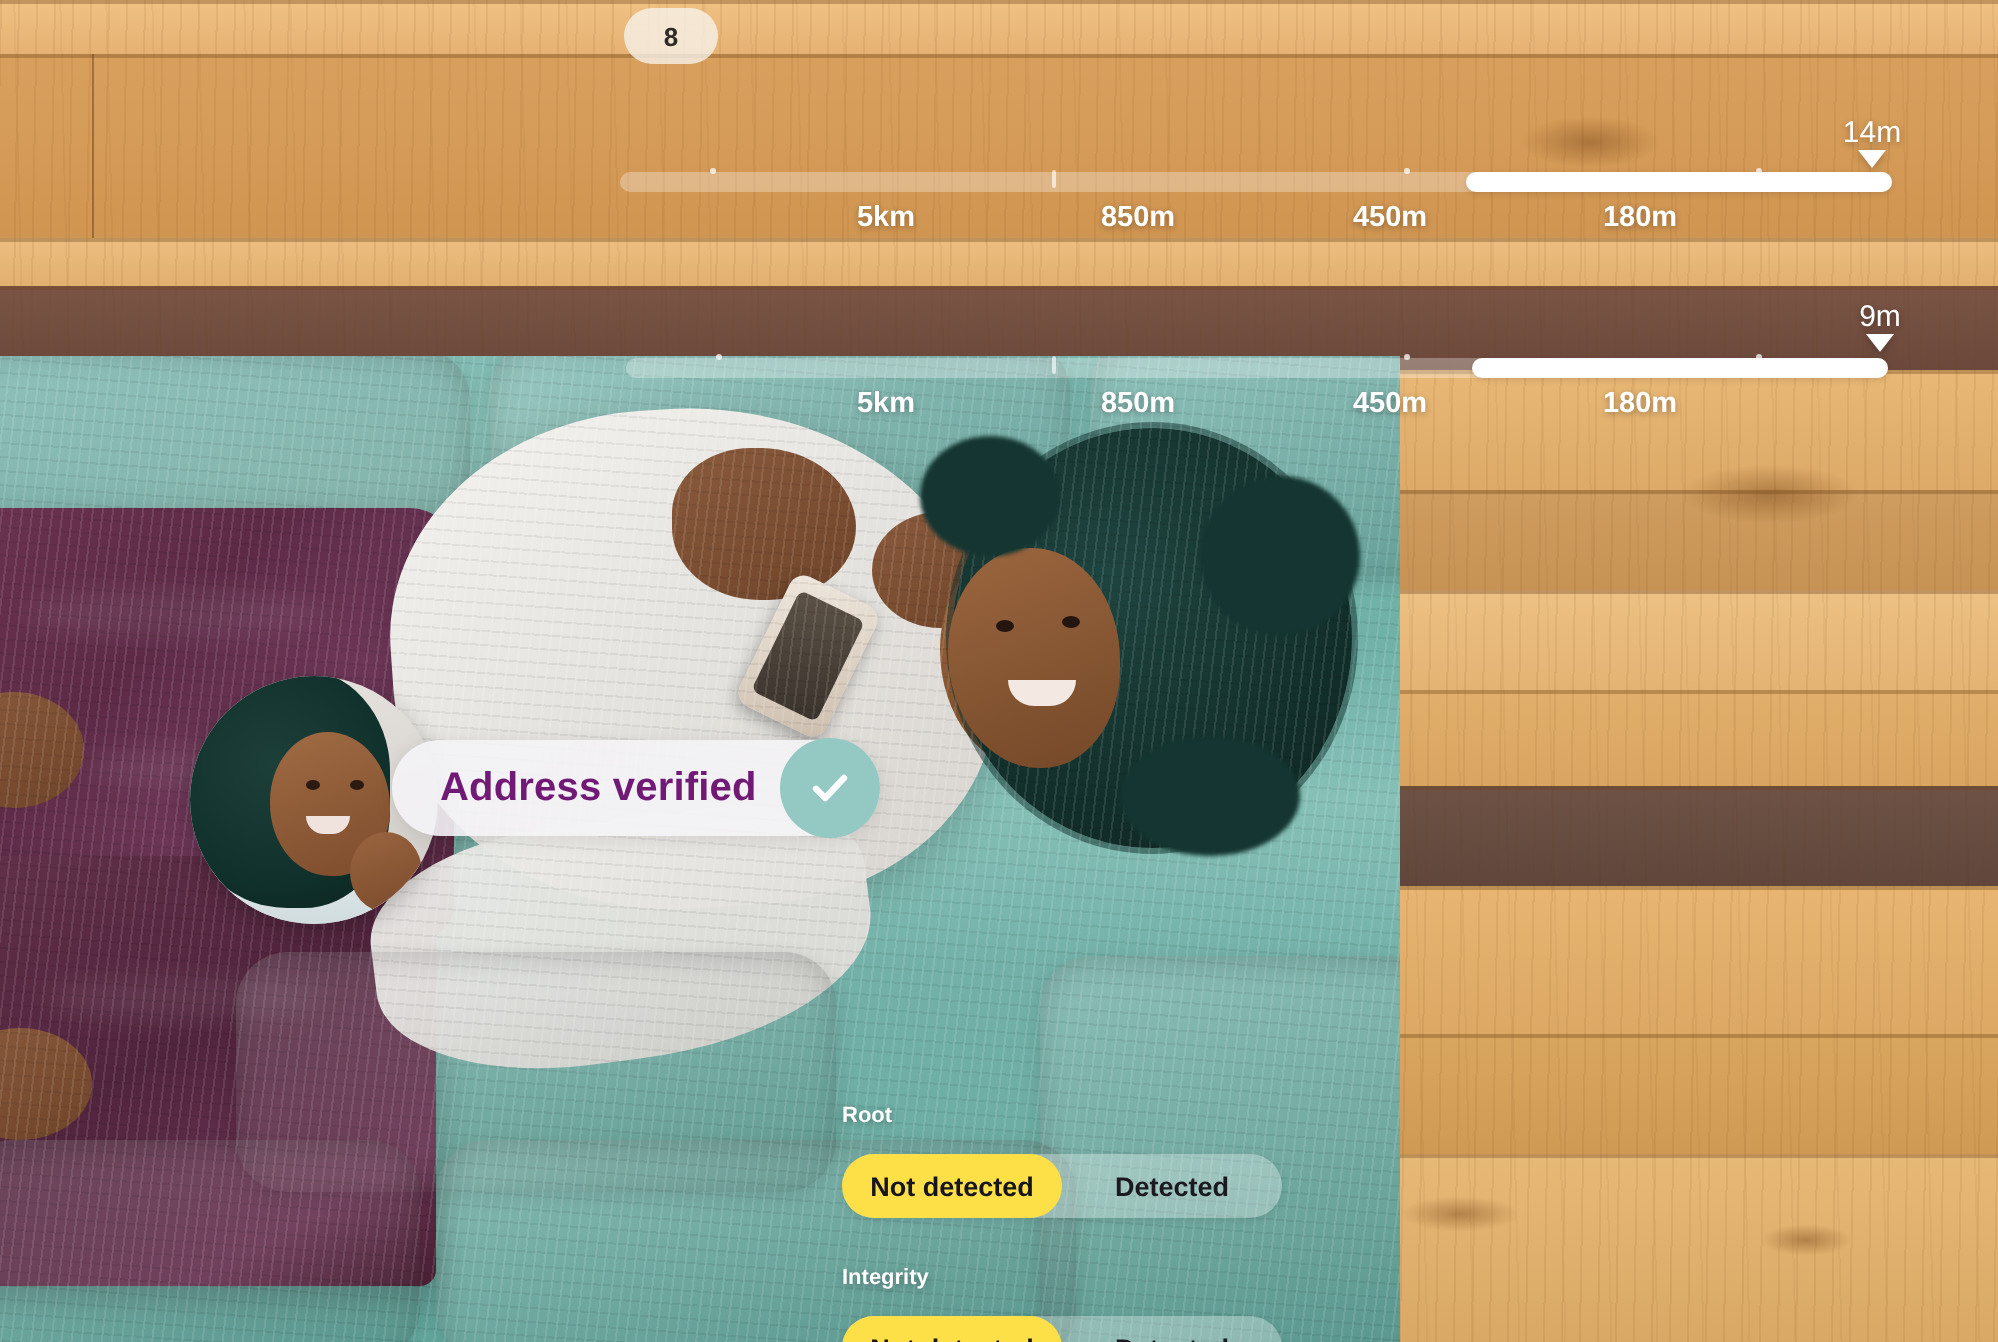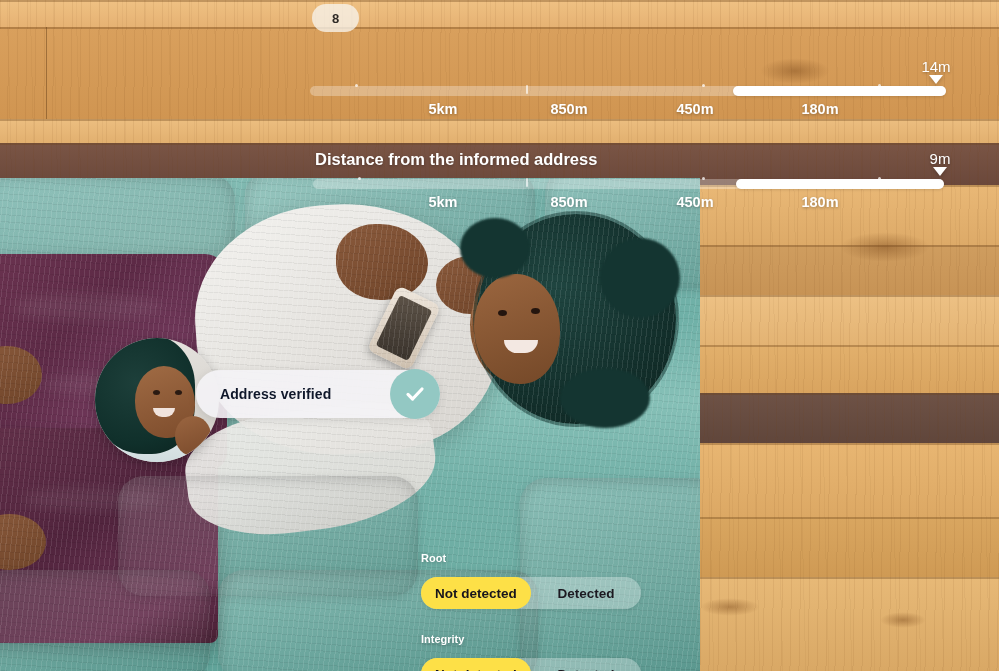--- a/index.html
+++ b/index.html
@@ -77,21 +77,21 @@
   .av-eye{position:absolute;width:7px;height:5px;border-radius:50%;background:#2a1a12;}
 
   
   .verified-pill{
     position:absolute;left:196px;top:370px;width:244px;height:48px;border-radius:24px;
     background:rgba(244,243,246,.90);
     display:flex;align-items:center;
     box-shadow:0 2px 10px rgba(0,0,0,.10);
   }
   .verified-text{
-    margin-left:24px;font-size:14px;font-weight:700;color:#0f172a;letter-spacing:.1px;white-space:nowrap;
+    margin-left:24px;font-size:20px;font-weight:700;color:#701a75;letter-spacing:.1px;white-space:nowrap;
   }
   .check-circle{
     position:absolute;right:0;top:-1px;width:50px;height:50px;border-radius:50%;
     background:#93c8c3;display:flex;align-items:center;justify-content:center;
   }
   .check-circle svg{display:block;}
 
   
   .slider-row{position:absolute;left:0;width:999px;}
   .slider-title{
@@ -255,21 +255,20 @@
     <div class="scale-label" style="left:443px;top:101px;">5km</div>
     <div class="scale-label" style="left:569px;top:101px;">850m</div>
     <div class="scale-label" style="left:695px;top:101px;">450m</div>
     <div class="scale-label" style="left:820px;top:101px;">180m</div>
 
     <div class="thumb-label" style="left:936px;top:58px;">14m</div>
     <div class="thumb-caret" style="left:936px;top:75px;"></div>
   </div>
 
   <div class="slider-row" style="top:125px;height:100px;">
-    <div class="slider-title" style="top:25px;">Distance from the informed address</div>
 
     <div class="track" style="left:313px;top:54px;width:631px;"></div>
     <div class="tick-dot" style="left:358px;top:52px;"></div>
     <div class="tick" style="left:526px;top:53px;"></div>
     <div class="tick-dot" style="left:702px;top:52px;"></div>
     <div class="tick-dot" style="left:878px;top:52px;"></div>
     <div class="track-fill" style="left:736px;top:54px;width:208px;"></div>
 
     <div class="scale-label" style="left:443px;top:69px;">5km</div>
     <div class="scale-label" style="left:569px;top:69px;">850m</div>

